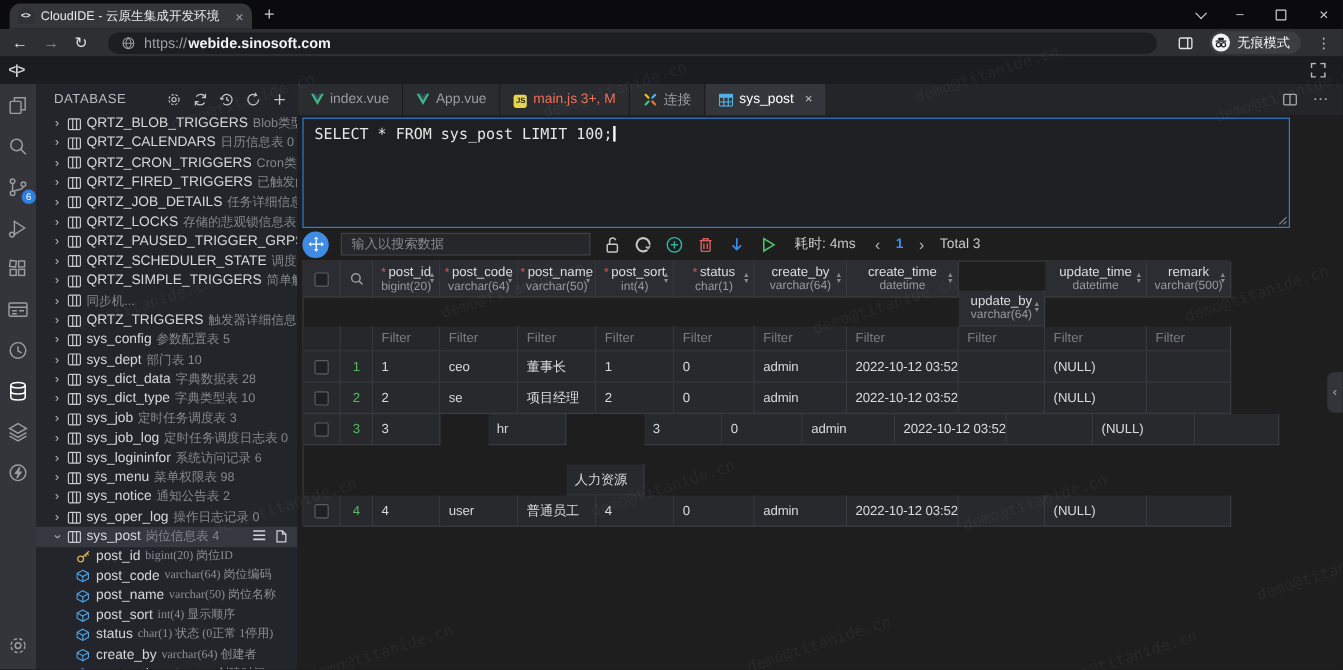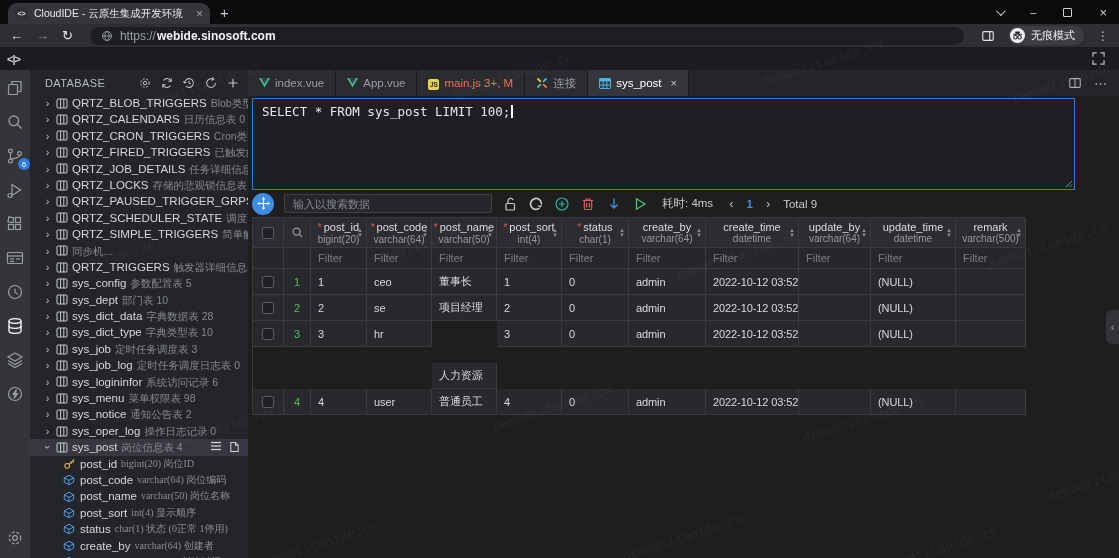--- a/index.html
+++ b/index.html
@@ -721,21 +721,21 @@
         <path d="M8 2.5v9M4.5 8.5 8 12l3.5-3.5"></path>
       </svg>
       <svg class="rt-icon" style="color:#4cc36a" viewBox="0 0 16 16" fill="none" stroke="currentColor" stroke-width="1.3">
         <path d="M4.5 2.8 13 8l-8.5 5.2Z"></path>
       </svg>
       <span class="elapsed">耗时: 4ms</span>
       <div class="pager">
         <span class="pg-chev">‹</span>
         <span class="pg-num">1</span>
         <span class="pg-chev">›</span>
-        <span class="pg-total">Total 9</span>
+        <span class="pg-total">Total 3</span>
       </div>
     </div>
 
     <div class="grid" id="grid">
         <div class="grow ghead">
           <div class="gcell cbcell" style="width: 31px;">
             <span class="cb"></span>
           </div>
           <div class="gcell cbcell" style="width: 27px;">
             <svg width="13" height="13" viewBox="0 0 14 14" fill="none" stroke="#9a9da2" stroke-width="1.3">
@@ -792,21 +792,21 @@
             </div>
           </div>
           <div class="gcell " style="width: 93px;">
             <div class="hname">create_time</div>
             <div class="htype">datetime</div>
             <div class="sorter">
               <span>▲</span>
               <span>▼</span>
             </div>
           </div>
-          <div class="gcell " style="width: 72px;">
+          <div class="gcell " style="width: 72px; margin-top: 24px;">
             <div class="hname">update_by</div>
             <div class="htype">varchar(64)</div>
             <div class="sorter">
               <span>▲</span>
               <span>▼</span>
             </div>
           </div>
           <div class="gcell " style="width: 85px;">
             <div class="hname">update_time</div>
             <div class="htype">datetime</div>
@@ -889,21 +889,21 @@
           <div class="gcell " style="width: 72px;"></div>
           <div class="gcell nullval" style="width: 85px;">(NULL)</div>
           <div class="gcell " style="width: 70px;"></div>
         </div>
         <div class="grow gdata">
           <div class="gcell cbcell" style="width: 31px;">
             <span class="cb"></span>
           </div>
           <div class="gcell rownum" style="width: 27px;">3</div>
           <div class="gcell " style="width: 56px;">3</div>
-          <div class="gcell " style="width: 65px;">hr</div>
+          <div class="gcell " style="width: 65px; margin-left: 40px;">hr</div>
           <div class="gcell " style="width: 65px; margin-top: 42px;">人力资源</div>
           <div class="gcell " style="width: 65px;">3</div>
           <div class="gcell " style="width: 67px;">0</div>
           <div class="gcell " style="width: 77px;">admin</div>
           <div class="gcell " style="width: 93px;">2022-10-12 03:52:12</div>
           <div class="gcell " style="width: 72px;"></div>
           <div class="gcell nullval" style="width: 85px;">(NULL)</div>
           <div class="gcell " style="width: 70px;"></div>
         </div>
         <div class="grow gdata">

